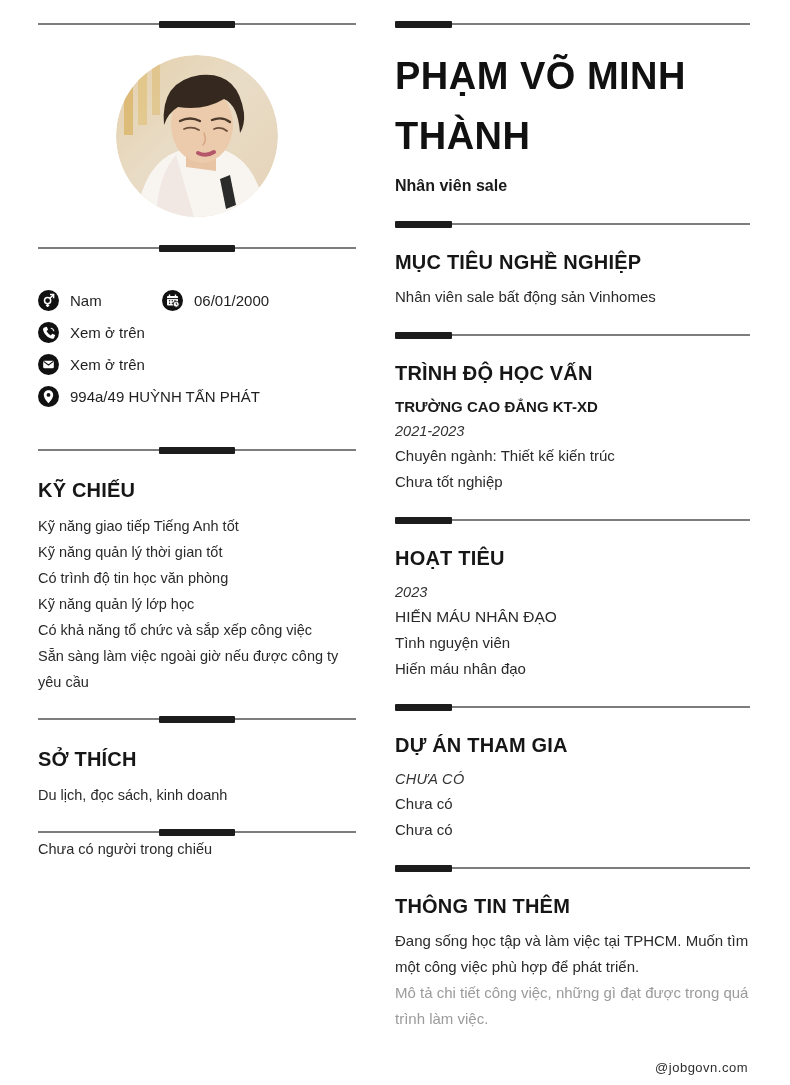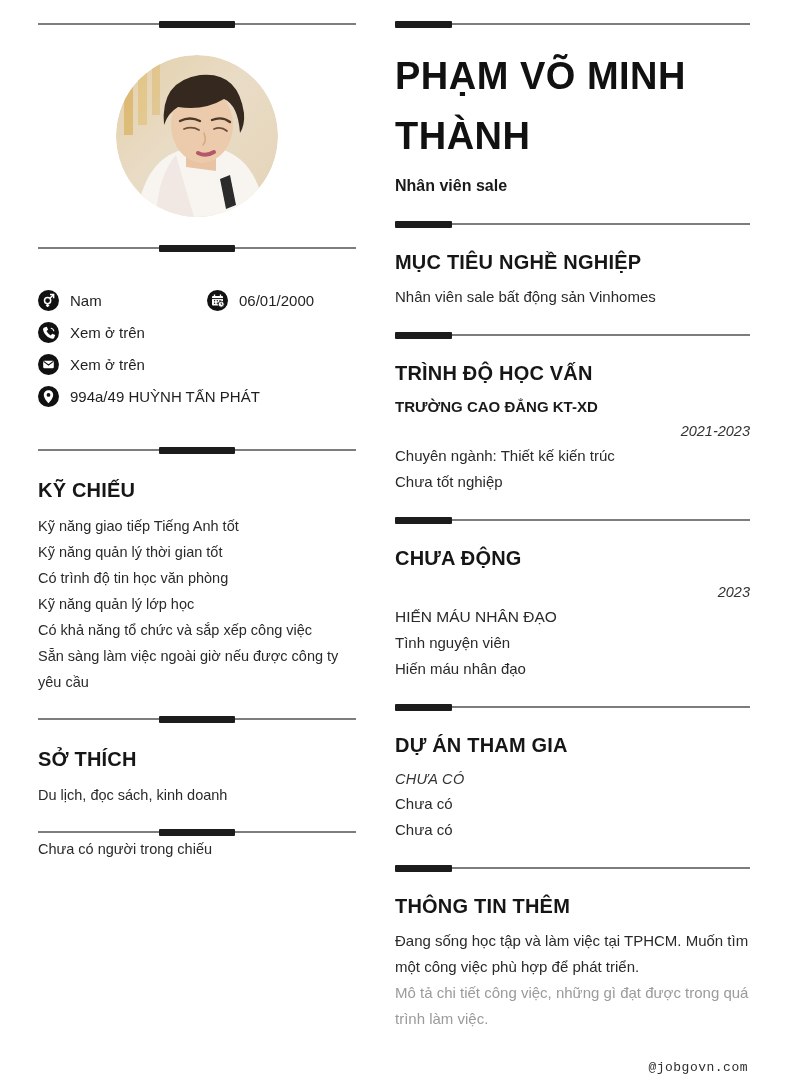--- a/index.html
+++ b/index.html
@@ -31,21 +31,21 @@
   .divider.left .thick { left: 0; width: 57px; }
 
   
   .col-left { padding-top: 21px; }
   .photo-wrap { width: 162px; height: 162px; margin: 27px auto 28px; }
   .photo-wrap svg { display: block; border-radius: 50%; }
 
   .contact { margin-top: 38px; margin-bottom: 40px; }
   .contact-row { display: flex; align-items: center; margin-bottom: 11px; min-height: 21px; }
   .contact-cell { display: flex; align-items: center; }
-  .contact-cell.first { width: 169px; }
+  .contact-cell.first { width: 124px; }
   .icon-circle {
     width: 21px; height: 21px; border-radius: 50%;
     background: #111; flex: 0 0 21px;
     display: flex; align-items: center; justify-content: center;
   }
   .contact-text { margin-left: 11px; font-size: 15px; color: #1f1f1f; }
 
   h2.section {
     font-size: 20px; font-weight: 700; color: #161616;
     letter-spacing: 0.2px; margin: 25px 0 11px;
@@ -59,28 +59,28 @@
   h1.name {
     font-size: 38px; line-height: 60px; font-weight: 700;
     color: #111; margin-top: 18px; letter-spacing: 0.5px;
   }
   .job-title { font-size: 16px; font-weight: 700; color: #1a1a1a; margin: 11px 0 26px; }
 
   .r-section { margin-bottom: 22px; }
   .r-section h2.section { margin: 23px 0 10px; }
   .r-line { font-size: 15px; line-height: 26px; color: #2a2a2a; }
   .r-sub-bold { font-size: 15px; font-weight: 700; color: #1a1a1a; line-height: 24px; }
-  .r-italic { font-size: 14.5px; font-style: italic; color: #333; line-height: 24px; text-align: right; }
+  .r-italic { font-size: 14.5px; font-style: italic; color: #333; line-height: 24px; }
   .r-caps-italic { font-size: 14.5px; font-style: italic; color: #333; line-height: 24px; letter-spacing: 0.3px; }
   .r-org { font-size: 15.5px; color: #2a2a2a; line-height: 26px; }
   .muted { color: #9b9b9b; }
 
   .watermark {
     position: absolute; right: 42px; bottom: 10px;
-    font-family: Liberation Mono, monospace;
+    font-family: Liberation Sans, sans-serif;
     font-size: 13px; color: #2e2e2e; letter-spacing: 0.5px;
   }
 </style>
 </head>
 <body>
 
 <div class="page">
 
   <div class="col-left">
 
@@ -275,21 +275,21 @@
       <div class="r-line">Chuyên ngành: Thiết kế kiến trúc</div>
       <div class="r-line">Chưa tốt nghiệp</div>
     </div>
 
     <div class="divider left">
       <div class="thin"></div>
         <div class="thick"></div>
     </div>
 
     <div class="r-section">
-      <h2 class="section">CHƯA ĐỘNG</h2>
+      <h2 class="section">HOẠT TIÊU</h2>
       <div class="r-italic">2023</div>
       <div class="r-org">HIẾN MÁU NHÂN ĐẠO</div>
       <div class="r-line">Tình nguyện viên</div>
       <div class="r-line">Hiến máu nhân đạo</div>
     </div>
 
     <div class="divider left">
       <div class="thin"></div>
         <div class="thick"></div>
     </div>

